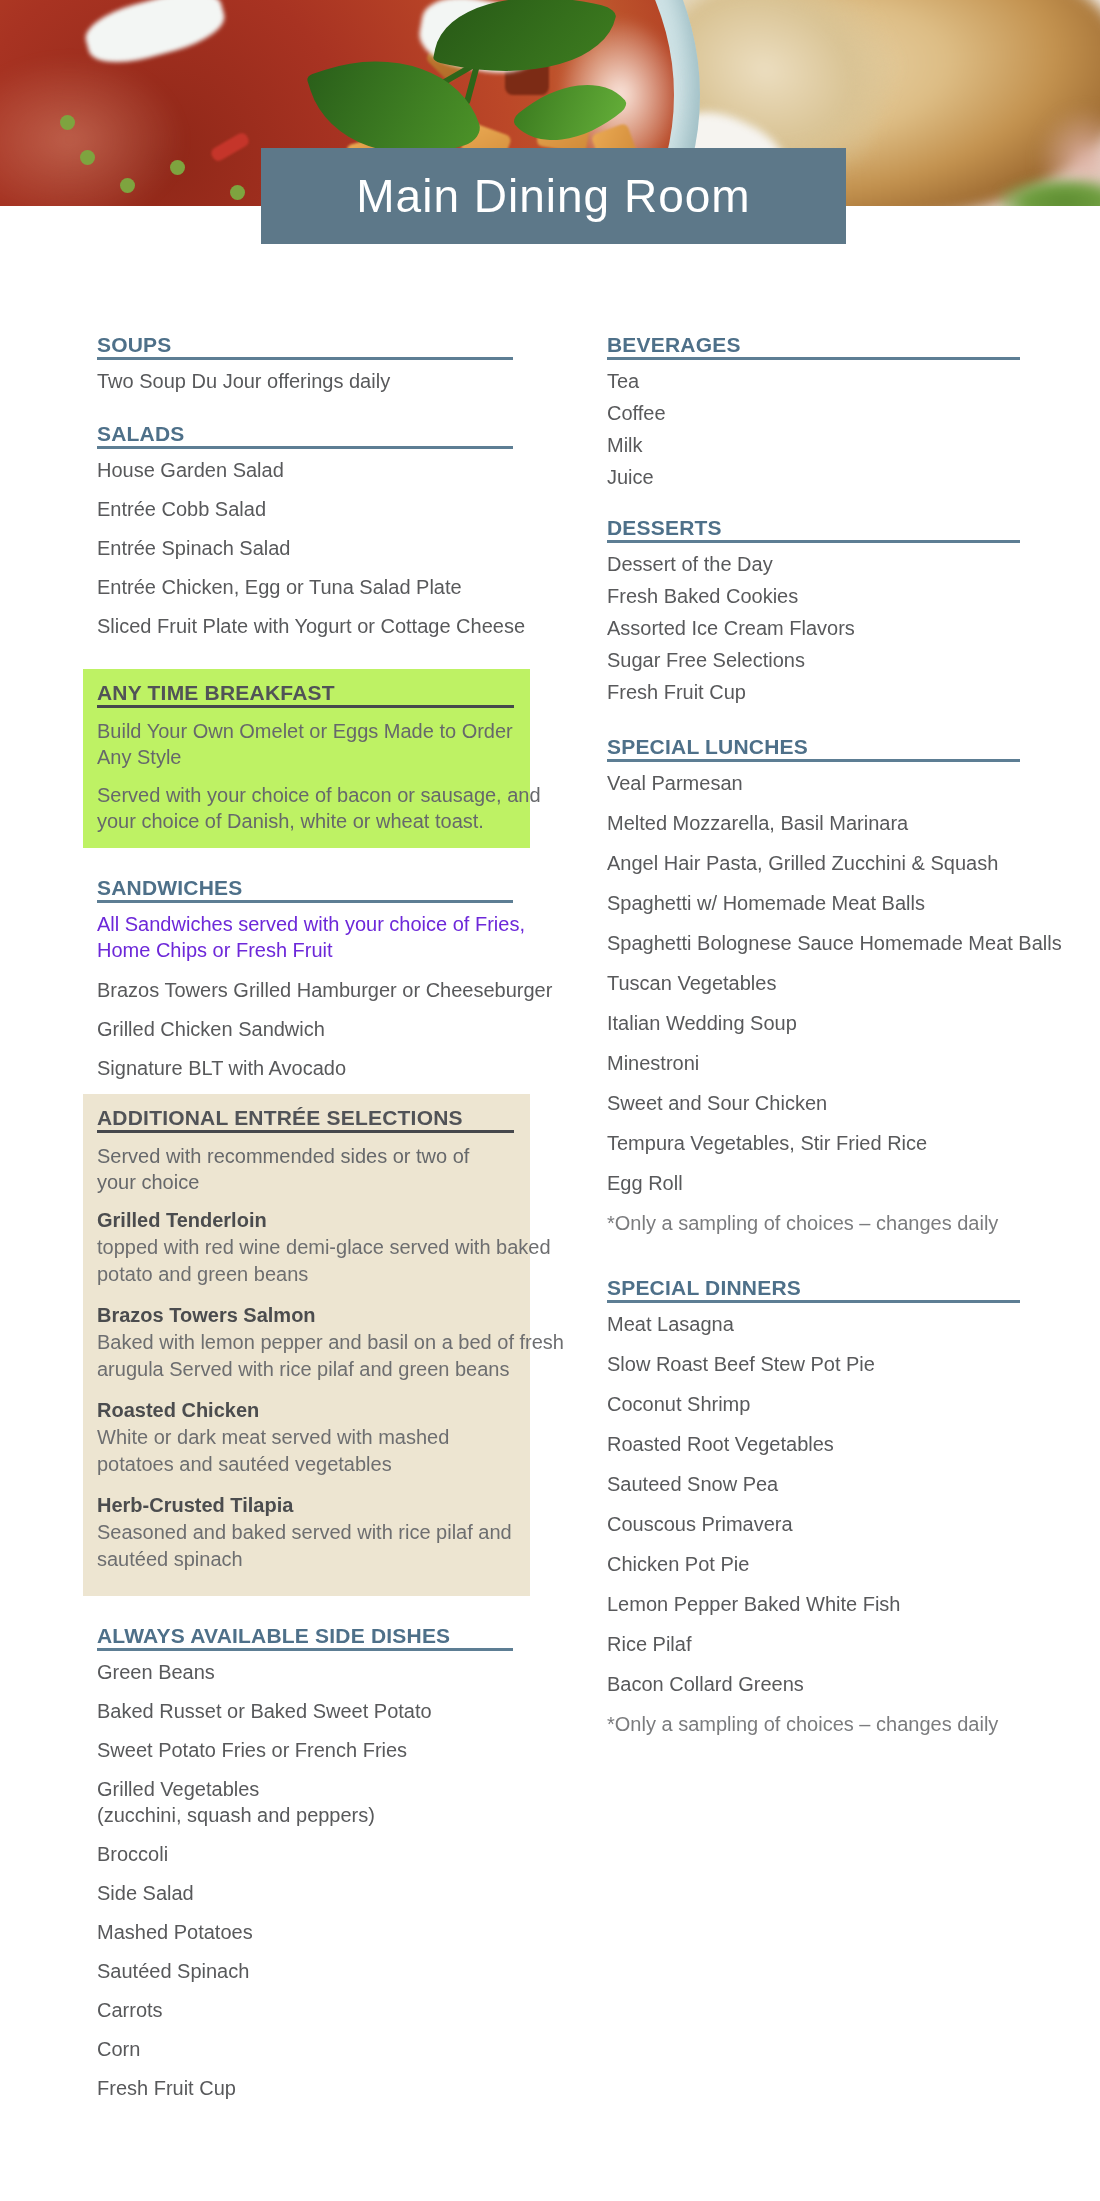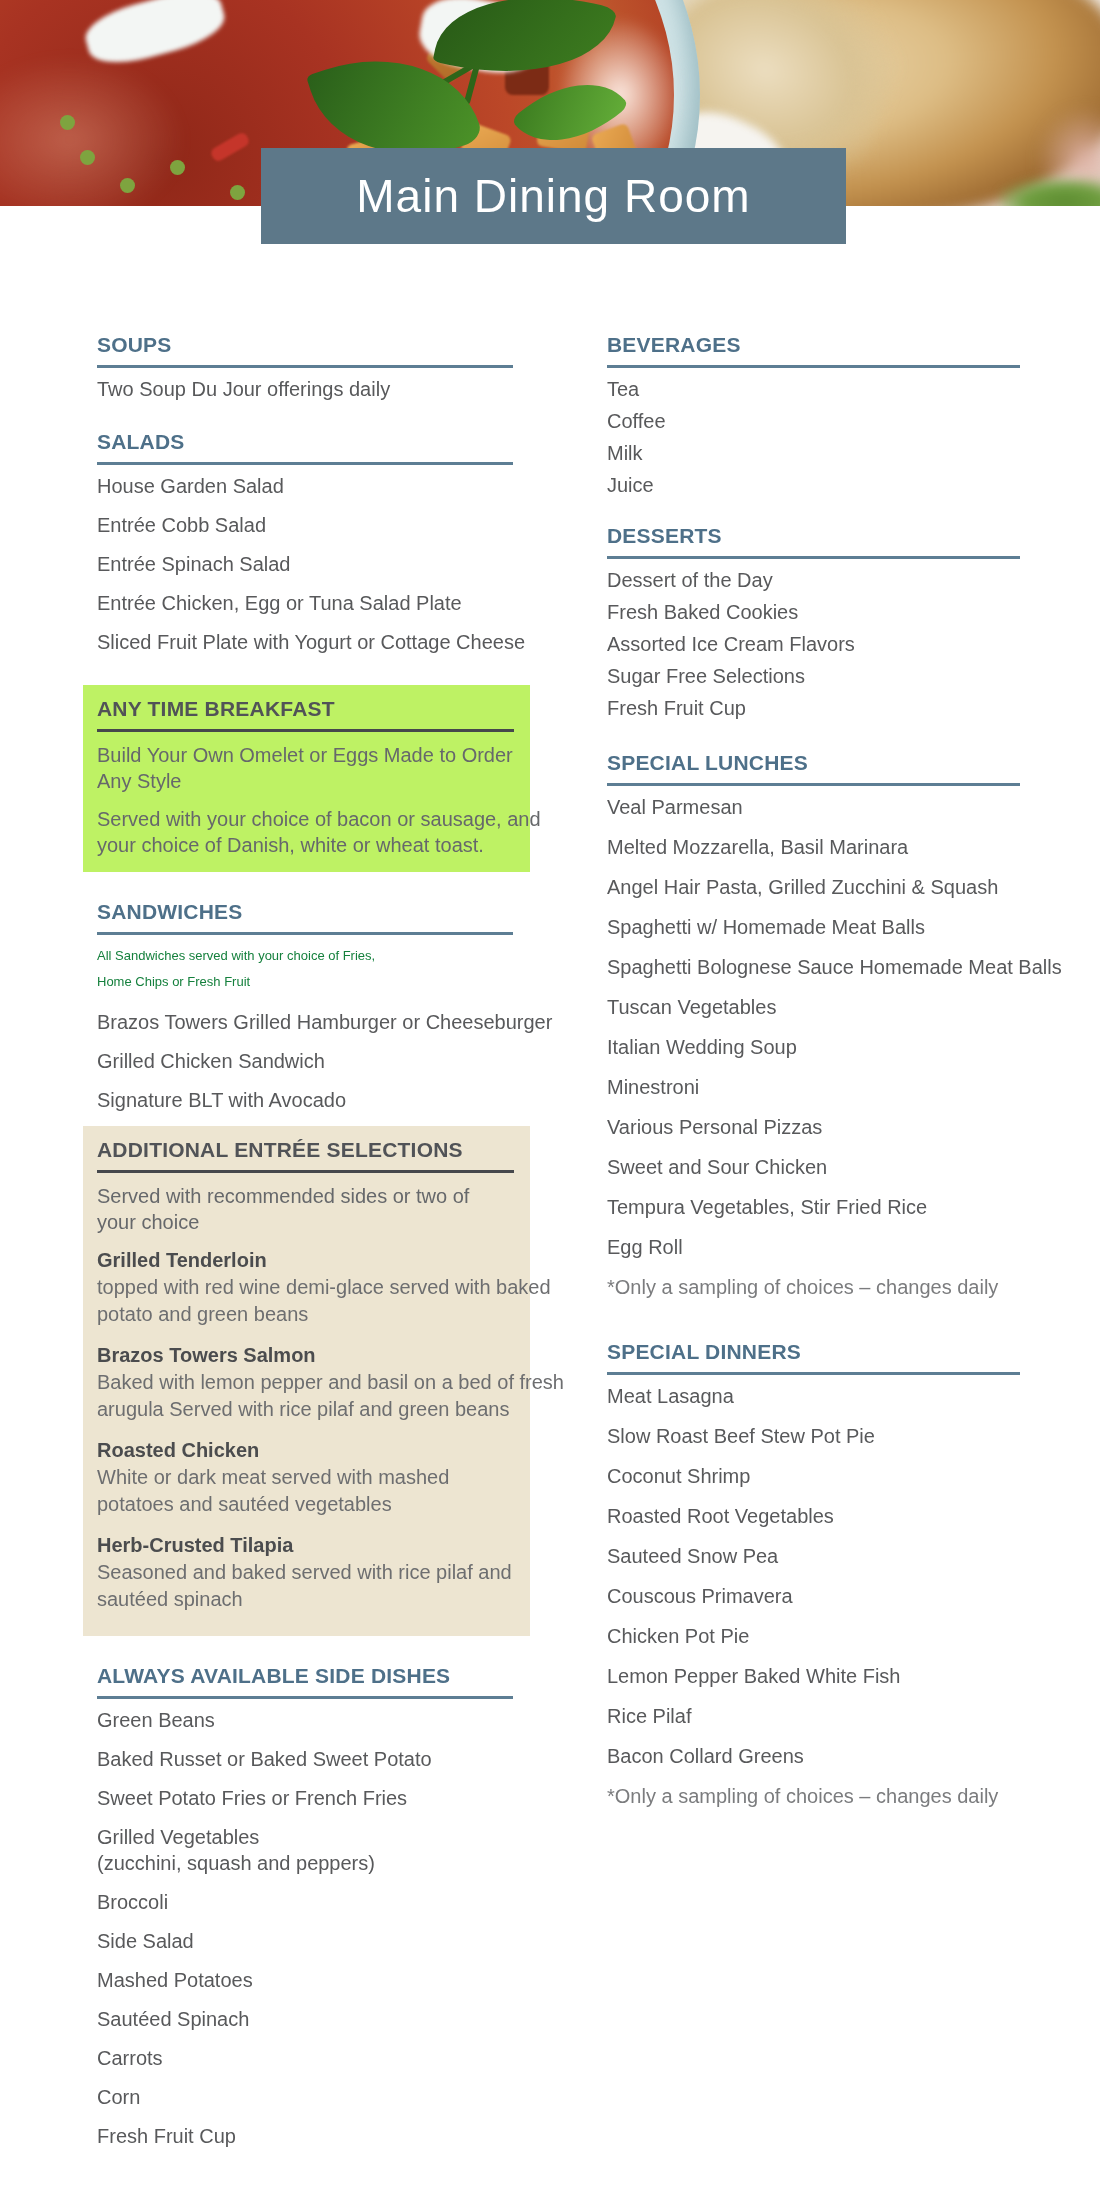--- a/index.html
+++ b/index.html
@@ -49,26 +49,26 @@
   .title-banner{position:absolute;left:261px;top:148px;width:585px;height:96px;
     background:#5d7889;display:flex;align-items:center;justify-content:center;z-index:10;}
   .title-banner h1{margin:0;color:#ffffff;font-size:46px;font-weight:300;letter-spacing:1px;}
   
   .content{position:absolute;left:97px;top:333px;display:flex;gap:94px;z-index:5;}
   .col-left{width:416px;}
   .col-right{width:413px;}
   section{margin-bottom:28px;}
   section.mb-lg{margin-bottom:40px;}
   h2{margin:0 0 8px 0;font-size:21px;line-height:24px;font-weight:700;color:#4e7089;
-    letter-spacing:.2px;padding-bottom:8px;border-bottom:3px solid #5d7e94;}
+    letter-spacing:.2px;border-bottom:3px solid #5d7e94;}
   ul{list-style:none;margin:0;padding:0;}
   li{font-size:20px;line-height:26px;color:#58595b;margin-bottom:13px;white-space:pre;}
   .tight li{margin-bottom:6px;}
   .wide li{margin-bottom:14px;}
-  .intro{font-size:13px;line-height:26px;color:#15803d;margin:0 0 14px 0;white-space:pre;}
+  .intro{font-size:20px;line-height:26px;color:#6d28d9;margin:0 0 14px 0;white-space:pre;}
   .note{font-size:20px;line-height:26px;color:#7b7c7e;margin:7px 0 0 0;white-space:pre;}
   
   .panel{margin:6px -17px 28px -14px;padding:12px 16px 12px 14px;background:#bef264;}
   .panel.tan{background:#ede5d1;}
   .panel h2{color:#515357;border-bottom-color:#46484c;margin-bottom:10px;}
   .panel p{font-size:20px;line-height:26px;color:#66686b;margin:0 0 12px 0;white-space:pre;}
   .panel p:last-child{margin-bottom:2px;}
   .dish{margin-bottom:14px;}
   .dish:last-child{margin-bottom:11px;}
   .dish-name{font-size:20px;line-height:27px;font-weight:600;color:#4b4c4e;}
@@ -250,21 +250,20 @@
       <ul class="wide">
 
       <li>Veal Parmesan</li>
           <li>Melted Mozzarella, Basil Marinara</li>
           <li>Angel Hair Pasta, Grilled Zucchini &amp; Squash</li>
           <li>Spaghetti w/ Homemade Meat Balls</li>
           <li>Spaghetti Bolognese Sauce Homemade Meat Balls</li>
           <li>Tuscan Vegetables</li>
           <li>Italian Wedding Soup</li>
           <li>Minestroni</li>
-          <li>Various Personal Pizzas</li>
           <li>Sweet and Sour Chicken</li>
           <li>Tempura Vegetables, Stir Fried Rice</li>
           <li>Egg Roll</li>
         </ul>
       <p class="note">*Only a sampling of choices – changes daily</p>
     </section>
 
     <section>
       <h2>SPECIAL DINNERS</h2>
       <ul class="wide">

